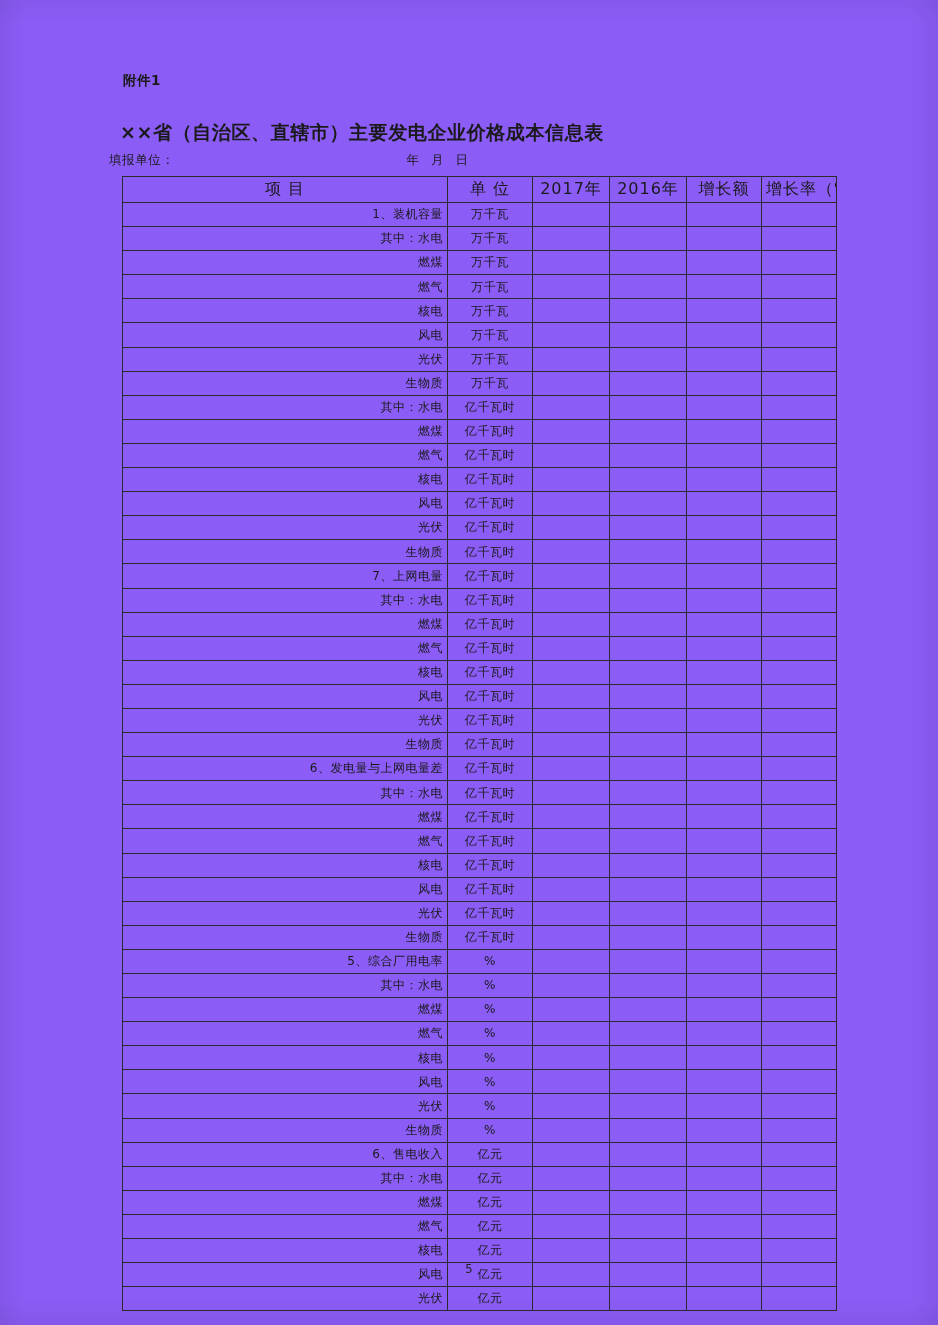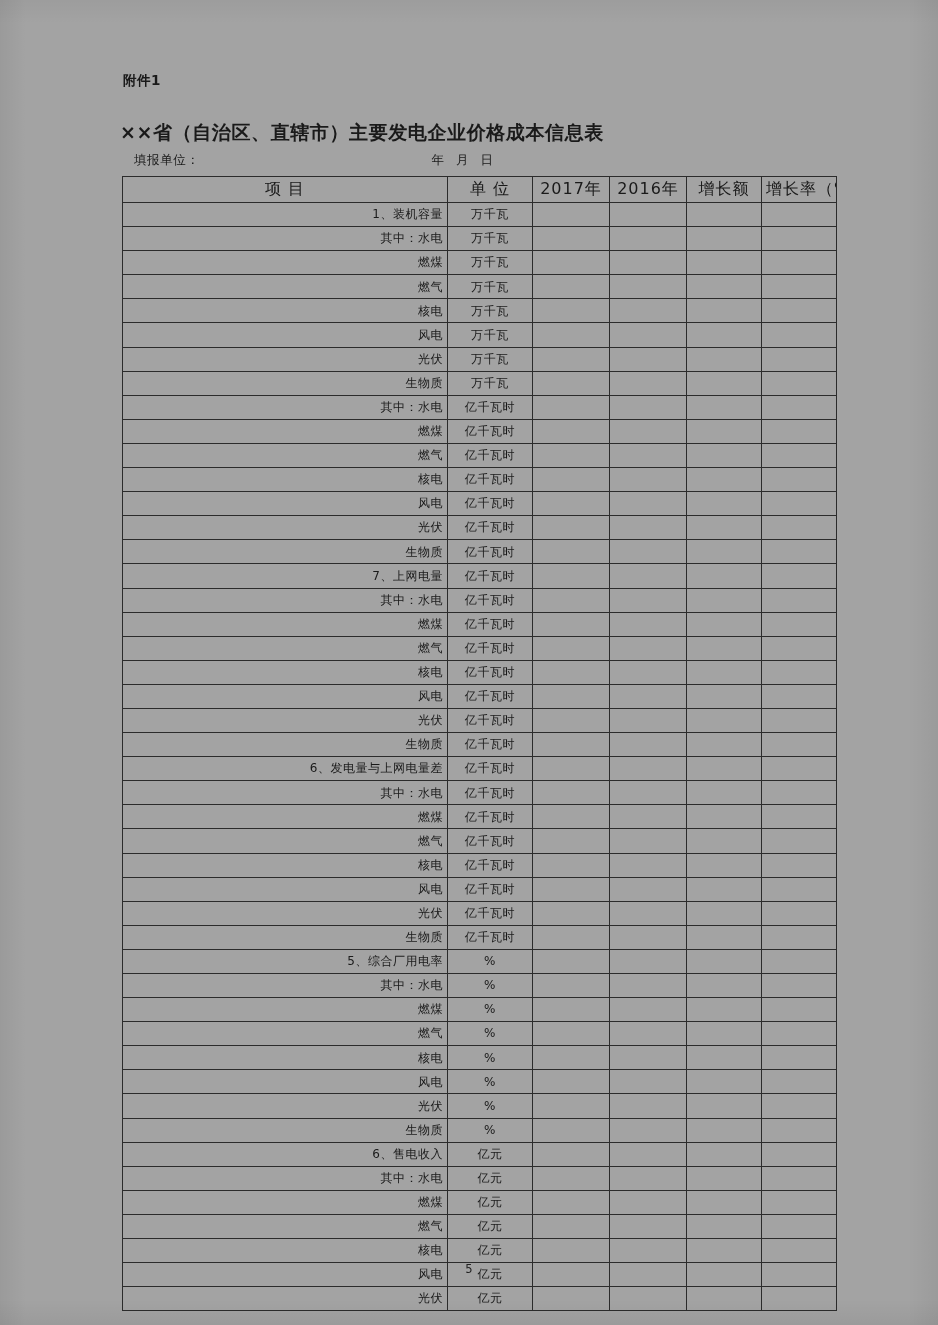--- a/index.html
+++ b/index.html
@@ -11,21 +11,21 @@
     width: 938px;
     height: 1325px;
     font-family: "DejaVu Sans", "Liberation Sans", sans-serif;
     color: #1a1a1a;
     position: relative;
     overflow: hidden;
   }
   .page {
     position: absolute;
     inset: 0;
-    background: #a3a3a3;
+    background: #8b5cf6;
   }
   
   .page::before {
     content: "";
     position: absolute;
     inset: 0;
     background:
       linear-gradient(90deg, rgba(0,0,0,0.055) 0px, rgba(0,0,0,0.0) 26px),
       linear-gradient(270deg, rgba(0,0,0,0.05) 0px, rgba(0,0,0,0.0) 30px),
       linear-gradient(180deg, rgba(0,0,0,0.04) 0px, rgba(0,0,0,0.0) 24px),
@@ -46,21 +46,21 @@
     top: 120px;
     width: 724px;
     text-align: left;
     font-size: 19px;
     font-weight: 700;
     letter-spacing: 0.6px;
     white-space: nowrap;
   }
   .subhead {
     position: absolute;
-    left: 134px;
+    left: 109px;
     top: 152px;
     width: 718px;
     font-size: 12.5px;
     display: flex;
     align-items: baseline;
   }
   .subhead .unit-field {
     letter-spacing: 0.6px;
   }
   .subhead .date-field {

